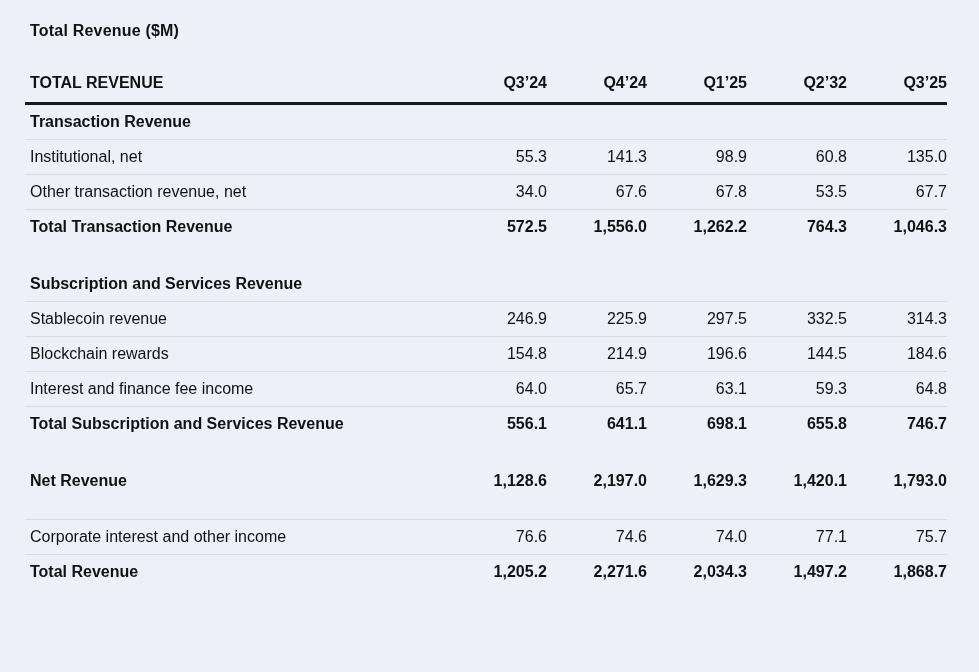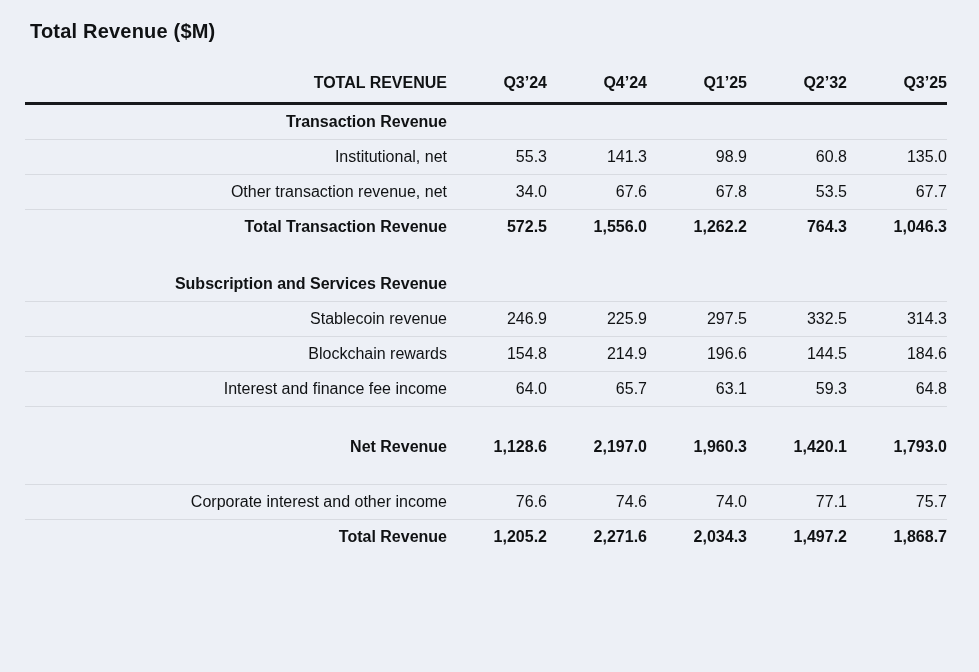--- a/index.html
+++ b/index.html
@@ -12,42 +12,42 @@
   html,body{margin:0;padding:0;}
   body{
     width:979px;height:672px;
     background:var(--bg);
     color:var(--text);
     font-family:"Liberation Sans","DejaVu Sans",sans-serif;
     overflow:hidden;
   }
   .wrap{padding:16px 24px 0 25px;}
   .page-title{
-    font-size:20px;
+    font-size:16px;
     font-weight:700;
     line-height:26px;
     margin:2px 0 0 5px;
     letter-spacing:.2px;
   }
   table.revenue{
     border-collapse:collapse;
     width:922px;
     margin-top:30px;
     table-layout:fixed;
   }
   thead th{
     border-bottom:3px solid var(--rule);
     padding:0 0 10px 0;
     font-size:16px;
     font-weight:700;
     vertical-align:bottom;
   }
   th.label-cell{width:auto;}
   th.num-cell,td.num-cell{width:100px;text-align:right;}
-  .label-cell{text-align:right;padding-left:5px;margin-left:48px;}
+  .label-cell{text-align:left;padding-left:5px;margin-left:48px;}
   tbody td{
     font-size:16px;
     padding:8px 0;
     vertical-align:middle;
   }
   tbody td.label-cell{padding-left:5px;}
   tr.row-section td{font-weight:700;border-bottom:1px solid var(--sep);}
   tr.row-data td{border-bottom:1px solid var(--sep);}
   tr.row-total td{font-weight:700;}
   tr.row-spacer td{padding:0;height:23px;}
@@ -132,28 +132,36 @@
           <td class="num-cell">184.6</td>
         </tr>
         <tr class="row-data">
           <td class="label-cell">Interest and finance fee income</td>
           <td class="num-cell">64.0</td>
           <td class="num-cell">65.7</td>
           <td class="num-cell">63.1</td>
           <td class="num-cell">59.3</td>
           <td class="num-cell">64.8</td>
         </tr>
+        <tr class="row-total">
+          <td class="label-cell">Total Subscription and Services Revenue</td>
+          <td class="num-cell">556.1</td>
+          <td class="num-cell">641.1</td>
+          <td class="num-cell">698.1</td>
+          <td class="num-cell">655.8</td>
+          <td class="num-cell">746.7</td>
+        </tr>
         <tr class="row-spacer">
           <td colspan="6"></td>
         </tr>
         <tr class="row-total">
           <td class="label-cell">Net Revenue</td>
           <td class="num-cell">1,128.6</td>
           <td class="num-cell">2,197.0</td>
-          <td class="num-cell">1,960.3</td>
+          <td class="num-cell">1,629.3</td>
           <td class="num-cell">1,420.1</td>
           <td class="num-cell">1,793.0</td>
         </tr>
         <tr class="row-spacer-line">
           <td colspan="6"></td>
         </tr>
         <tr class="row-data">
           <td class="label-cell">Corporate interest and other income</td>
           <td class="num-cell">76.6</td>
           <td class="num-cell">74.6</td>

